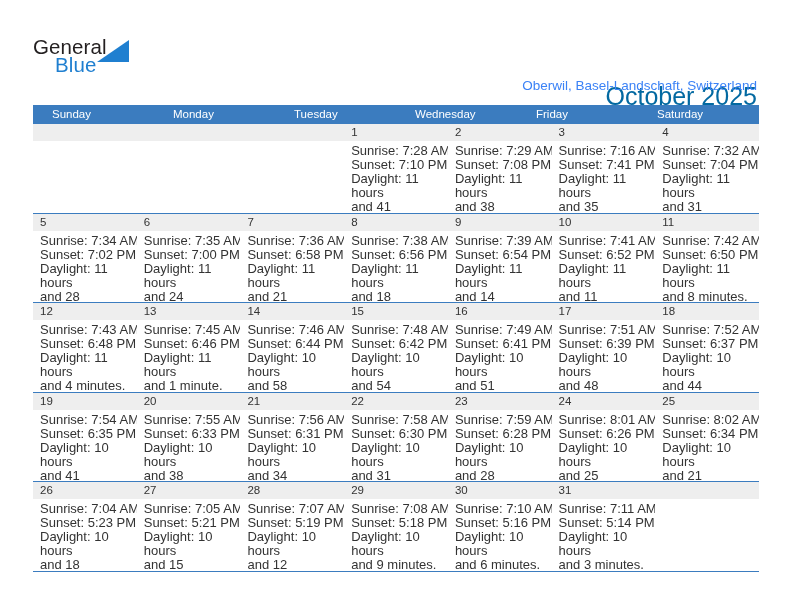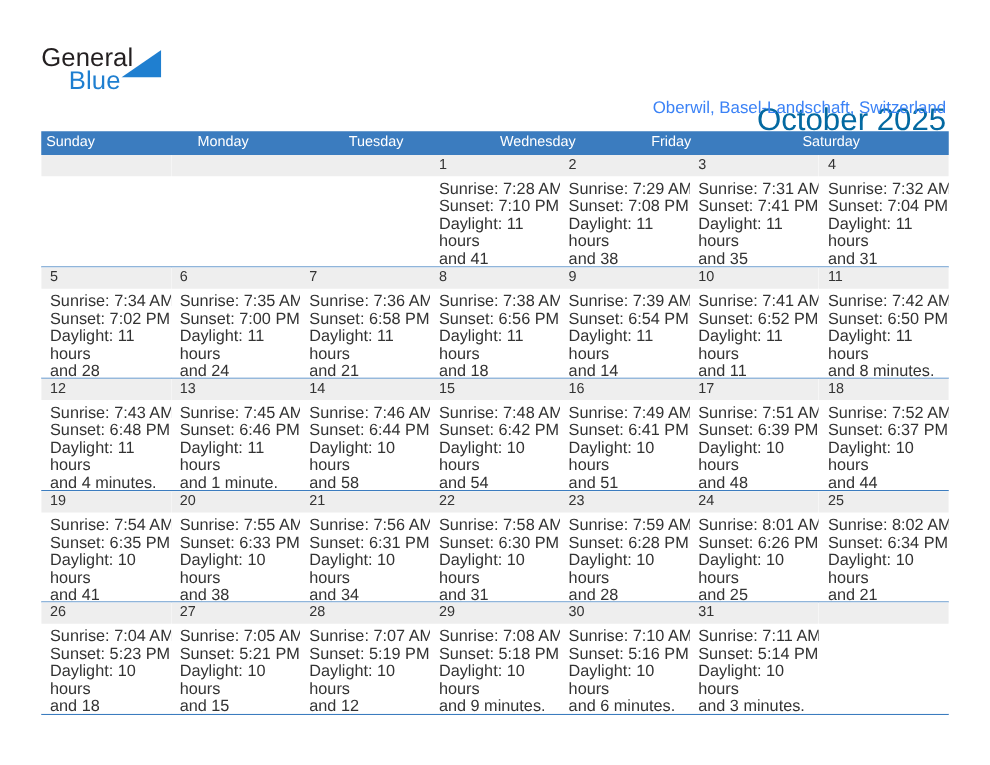--- a/index.html
+++ b/index.html
@@ -99,21 +99,21 @@
   .weekday-row {
     display: flex;
     background: #3b7cbf;
     height: 19px;
   }
   .weekday {
     flex: 1 1 0;
     color: #ffffff;
     font-size: 11.5px;
     line-height: 19px;
-    padding-left: 4px;
+    padding-left: 19px;
     box-sizing: border-box;
     white-space: nowrap;
     overflow: hidden;
   }
 
   .week-row {
     display: flex;
     height: 89.5px;
     border-bottom: 1.5px solid #3b7cbf;
     box-sizing: border-box;
@@ -242,21 +242,21 @@
           <div>Sunset: 7:08 PM</div>
           <div class="dl">Daylight: 11 hours</div>
           <div class="dl">and 38 minutes.</div>
         </div>
       </div>
       <div class="day-cell">
         <div class="day-band">
             <span class="day-num">3</span>
           </div>
         <div class="day-info">
-          <div>Sunrise: 7:31 AM</div>
+          <div>Sunrise: 7:16 AM</div>
           <div>Sunset: 7:41 PM</div>
           <div class="dl">Daylight: 11 hours</div>
           <div class="dl">and 35 minutes.</div>
         </div>
       </div>
       <div class="day-cell">
         <div class="day-band">
             <span class="day-num">4</span>
           </div>
         <div class="day-info">

